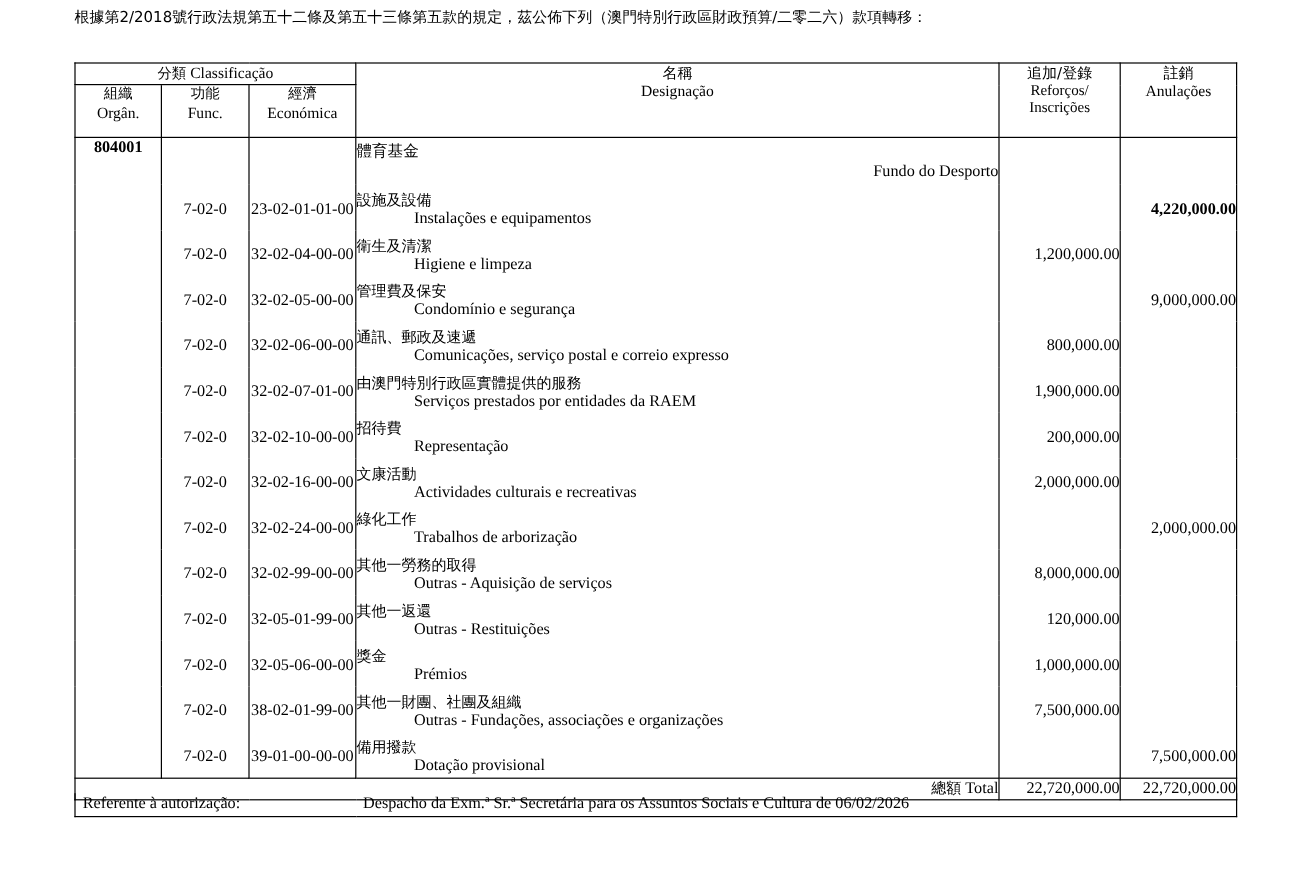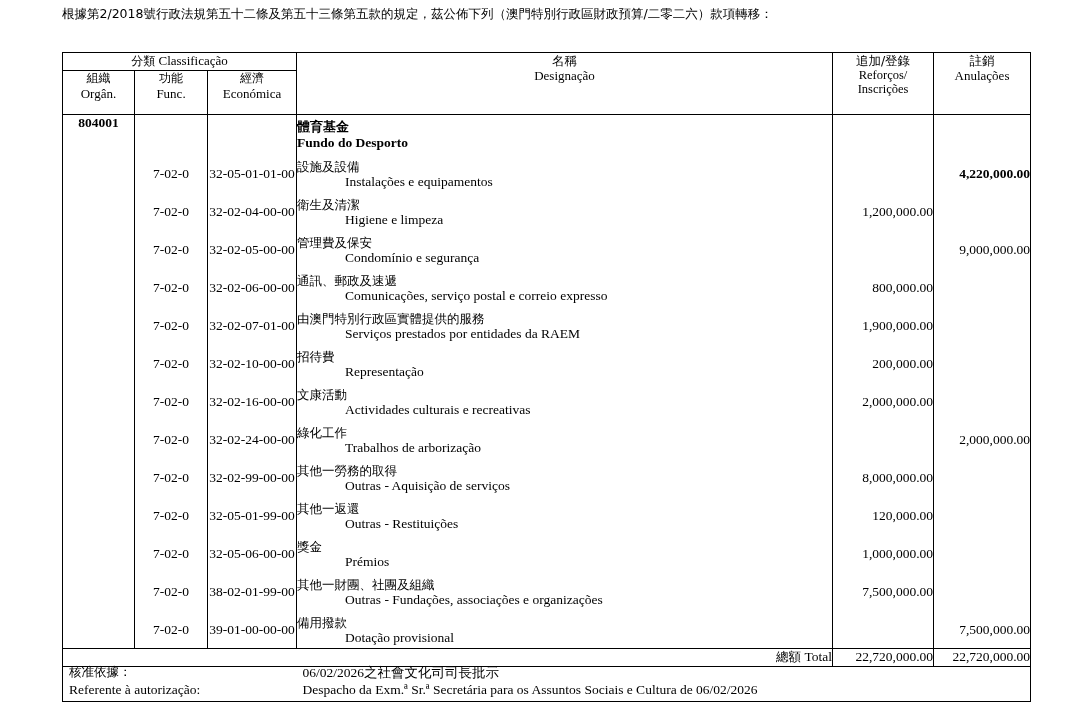--- a/index.html
+++ b/index.html
@@ -143,30 +143,31 @@
   .desig-pt {
     font-family: "Liberation Serif", serif;
     font-size: 13.5px;
     line-height: 15px;
     display: block;
     margin-left: 48px;
   }
   .fund-cn {
     font-family: "DejaVu Sans", sans-serif;
     font-size: 13px;
-    font-weight: bold;
+    font-weight: normal;
     line-height: 16px;
     display: block;
   }
   .fund-pt {
     font-family: "Liberation Serif", serif;
     font-size: 13.5px;
-    font-weight: bold;
+    font-weight: normal;
     line-height: 16px;
     display: block;
+    text-align: right;
   }
 
   .total-label {
     text-align: right;
     padding-right: 8px;
     font-size: 13.5px;
     padding-top: 4px;
     padding-bottom: 4px;
   }
   .total-label .cn {
@@ -282,21 +283,21 @@
           <span class="fund-cn">體育基金</span>
           <span class="fund-pt">Fundo do Desporto</span>
         </td>
         <td style="border-bottom:none;"></td>
         <td style="border-bottom:none;"></td>
       </tr>
 
       <tr>
         <td class="c-org" style="border-top:none;border-bottom:none;"></td>
         <td class="c-func body-cell" style="border-top:none;border-bottom:none;padding-top:12px;">7-02-0</td>
-        <td class="c-econ body-cell" style="border-top:none;border-bottom:none;padding-top:12px;">32-05-01-01-00</td>
+        <td class="c-econ body-cell" style="border-top:none;border-bottom:none;padding-top:12px;">23-02-01-01-00</td>
         <td class="c-desig body-cell" style="border-top:none;border-bottom:none;padding-top:5px;">
           <span class="desig-cn">設施及設備</span>
           <span class="desig-pt">Instalações e equipamentos</span>
         </td>
         <td class="c-num body-cell" style="border-top:none;border-bottom:none;padding-top:12px;"></td>
         <td class="c-num body-cell" style="border-top:none;border-bottom:none;padding-top:12px;font-weight:bold;">4,220,000.00</td>
       </tr>
 
       <tr>
         <td class="c-org" style="border-top:none;border-bottom:none;"></td>
@@ -453,23 +454,19 @@
     </tbody>
   </table>
 
   <table class="foot" style="top: 661px;">
     <colgroup>
       <col style="width:234px">
       <col style="width:734px">
     </colgroup>
     <tbody>
       <tr>
-        <td class="lbl-cn">核准依據：</td>
-        <td class="val-1">06/02/2026之社會文化司司長批示</td>
-      </tr>
-      <tr>
         <td class="lbl-pt">Referente à autorização:</td>
         <td class="val-2">Despacho da Exm.ª Sr.ª Secretária para os Assuntos Sociais e Cultura de 06/02/2026</td>
       </tr>
     </tbody>
   </table>
 
 </div>
 
 </body></html>

